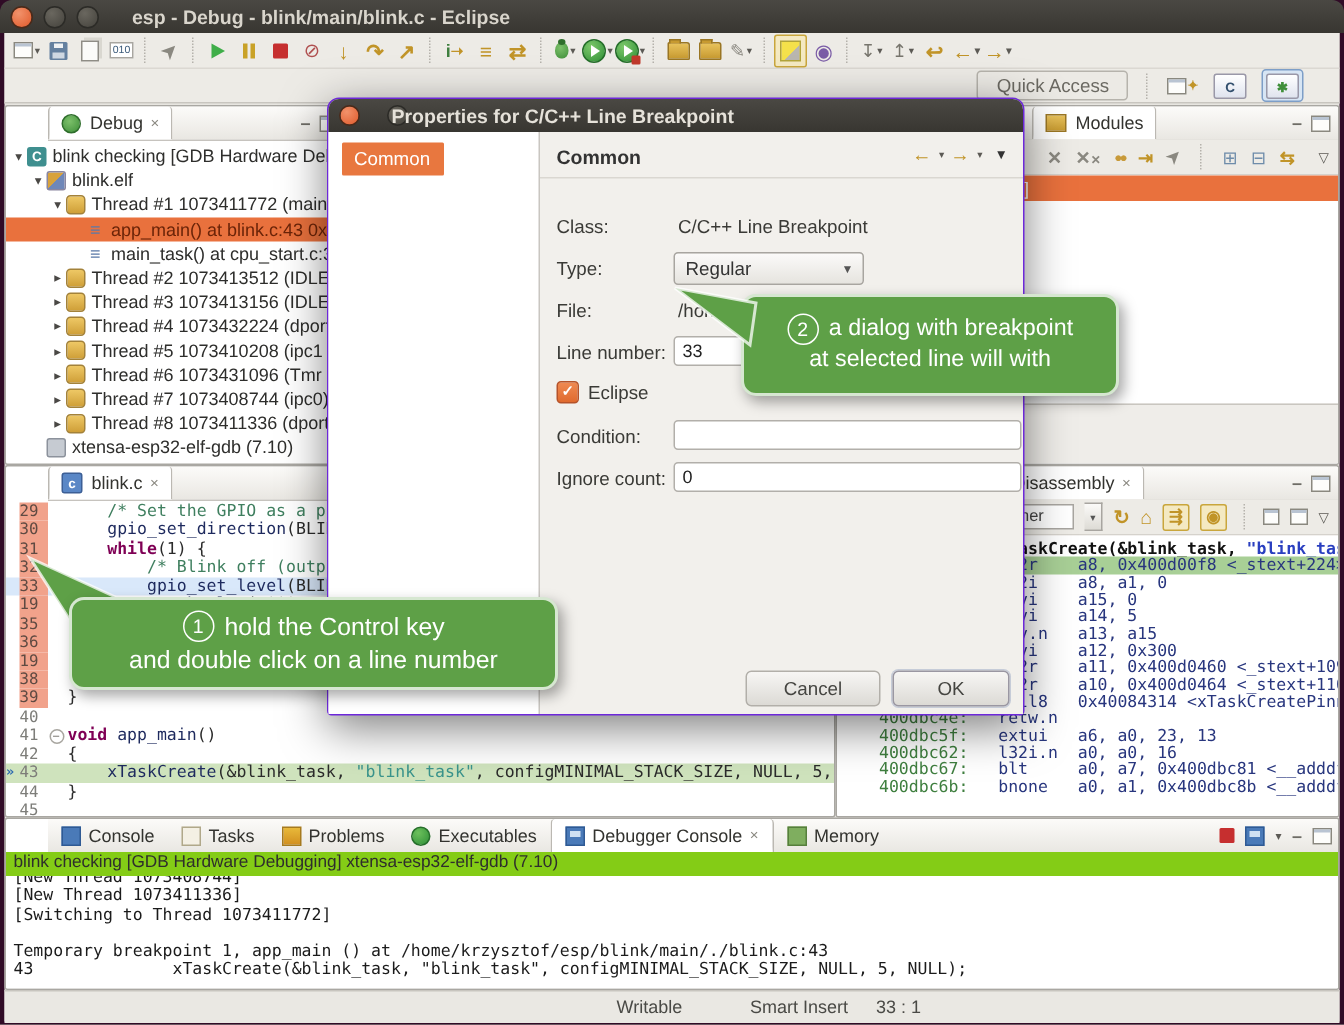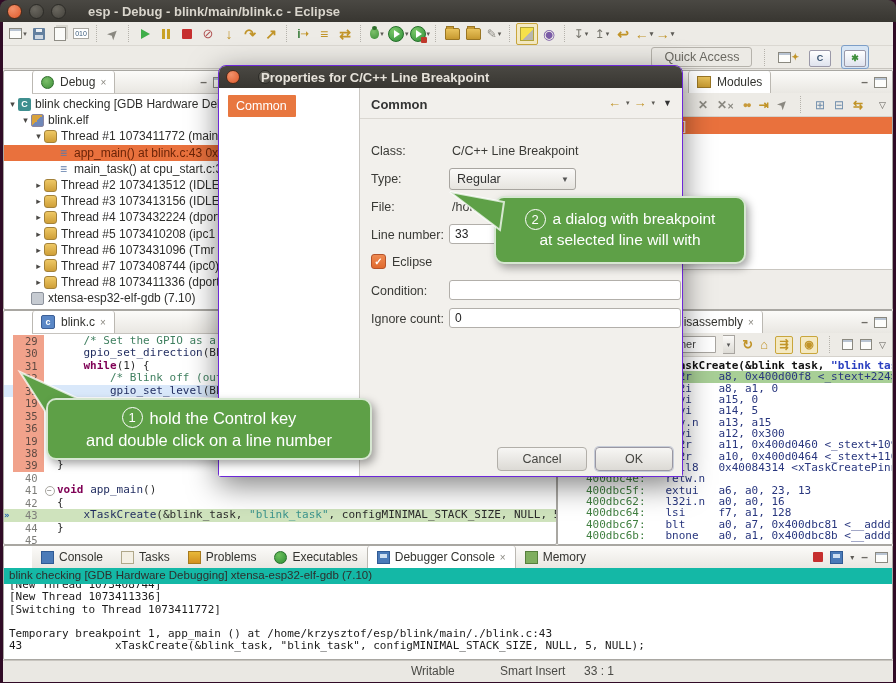--- a/index.html
+++ b/index.html
@@ -90,21 +90,21 @@
   .xicon{color:#8a8880;font-weight:bold;font-size:12px;}
 
   
   #editor-view{left:3px;top:310px;width:554px;height:235px;}
   #editor-lines{position:absolute;left:0;right:0;top:22px;bottom:0;overflow:hidden;
     font-family:"DejaVu Sans Mono",monospace;font-size:11px;padding-top:2px;}
   .eline{display:flex;height:12.45px;line-height:12.45px;white-space:pre;}
   .eline.hlg{background:#cfe3bd;}
   .eline.hlb{background:#d9e8fa;}
   .emark{width:9px;flex:none;color:#2d6ab0;font-size:9px;font-weight:bold;line-height:12px;}
-  .enum{width:19px;flex:none;color:#7d7d79;font-size:10.5px;padding-left:12px;}
+  .enum{width:19px;flex:none;color:#7d7d79;font-size:10.5px;padding-left:0;}
   .enum.chg{background:#f1a28b;color:#5f4a42;}
   .efold{width:11px;flex:none;text-align:center;}
   .foldc{display:inline-block;width:8px;height:8px;border:1px solid #a8a6a0;border-radius:50%;font-size:8px;
     line-height:7px;color:#807e78;background:#fff;margin-top:2px;text-align:center;}
   .ecode{flex:1;padding-left:2px;color:#2b2b2b;}
   .sy-c{color:#3f7f5f;}
   .sy-k{color:#7f0055;font-weight:bold;}
   .sy-f{color:#1e2a5e;font-weight:normal;}
   .sy-s{color:#3a948c;}
 
@@ -133,21 +133,21 @@
   .mini{width:11px;height:11px;display:inline-block;flex:none;}
   .mini-console{background:#4a7ab8;border:1px solid #2f5a94;}
   .mini-tasks{background:#f4f0e4;border:1px solid #b0a88a;}
   .mini-problems{background:linear-gradient(#e8b93a,#d2901f);border:1px solid #a67a1e;}
   .mini-exec{background:radial-gradient(circle at 35% 30%,#6cc05c,#2f8f37);border-radius:50%;border:1px solid #256e2a;}
   .mini-dbgcon{background:#4a7ab8;border:1px solid #2f5a94;position:relative;}
   .mini-dbgcon:after{content:"";position:absolute;left:2px;top:2px;width:7px;height:4px;background:#cfe0f2;}
   .mini-memory{background:#7fae5f;border:1px solid #567f3c;}
   #console-right{position:absolute;right:4px;top:0;height:22px;display:flex;align-items:center;gap:7px;}
   #console-content{position:absolute;left:0;right:0;top:22px;bottom:0;background:#fff;overflow:hidden;}
-  #console-title{font-size:11.5px;color:#2e2e2c;padding:1px 0 1px 5px;background:#14b8a6;position:relative;z-index:2;height:14px;}
+  #console-title{font-size:11.5px;color:#2e2e2c;padding:1px 0 1px 5px;background:#84cc16;position:relative;z-index:2;height:14px;}
   #console-lines{position:relative;margin-top:-5px;z-index:1;font-family:"DejaVu Sans Mono",monospace;font-size:11px;
     line-height:12.3px;white-space:pre;padding-left:5px;color:#1b1b1b;}
   #console-lines div{min-height:12.3px;}
 
   
   #statusbar{position:absolute;left:3px;top:660px;width:890px;height:21px;background:#eae8e3;border-top:1px solid #c8c5bf;
     font-size:12px;color:#4a4a46;}
   #statusbar span{position:absolute;top:3px;}
   #sb-writable{left:408px;}
   #sb-insert{left:497px;}
@@ -462,21 +462,20 @@
         <div class="dline"><span class="daddr">400dbc3a:   </span><span class="dins">movi    a15, 0</span></div>
         <div class="dline"><span class="daddr">400dbc3d:   </span><span class="dins">movi    a14, 5</span></div>
         <div class="dline"><span class="daddr">400dbc40:   </span><span class="dins">mov.n   a13, a15</span></div>
         <div class="dline"><span class="daddr">400dbc42:   </span><span class="dins">movi    a12, 0x300</span></div>
         <div class="dline"><span class="daddr">400dbc45:   </span><span class="dins">l32r    a11, 0x400d0460 &lt;_stext+1096&gt;</span></div>
         <div class="dline"><span class="daddr">400dbc48:   </span><span class="dins">l32r    a10, 0x400d0464 &lt;_stext+1100&gt;</span></div>
         <div class="dline"><span class="daddr">400dbc4b:   </span><span class="dins">call8   0x40084314 &lt;xTaskCreatePinned</span></div>
         <div class="dline"><span class="daddr">400dbc4e:   </span><span class="dins">retw.n  </span></div>
         <div class="dline"><span class="daddr">400dbc5f:   </span><span class="dins">extui   a6, a0, 23, 13</span></div>
         <div class="dline"><span class="daddr">400dbc62:   </span><span class="dins">l32i.n  a0, a0, 16</span></div>
-        <div class="dline"><span class="daddr">400dbc64:   </span><span class="dins">lsi     f7, a1, 128</span></div>
         <div class="dline"><span class="daddr">400dbc67:   </span><span class="dins">blt     a0, a7, 0x400dbc81 &lt;__adddf3+</span></div>
         <div class="dline"><span class="daddr">400dbc6b:   </span><span class="dins">bnone   a0, a1, 0x400dbc8b &lt;__adddf3+</span></div>
       </div>
   </div>
 
   <div id="console-view" class="view">
     <div class="tabbar">
       <div id="console-tabs">
           <div class="ctab">
             <span class="mini mini-console"></span>

